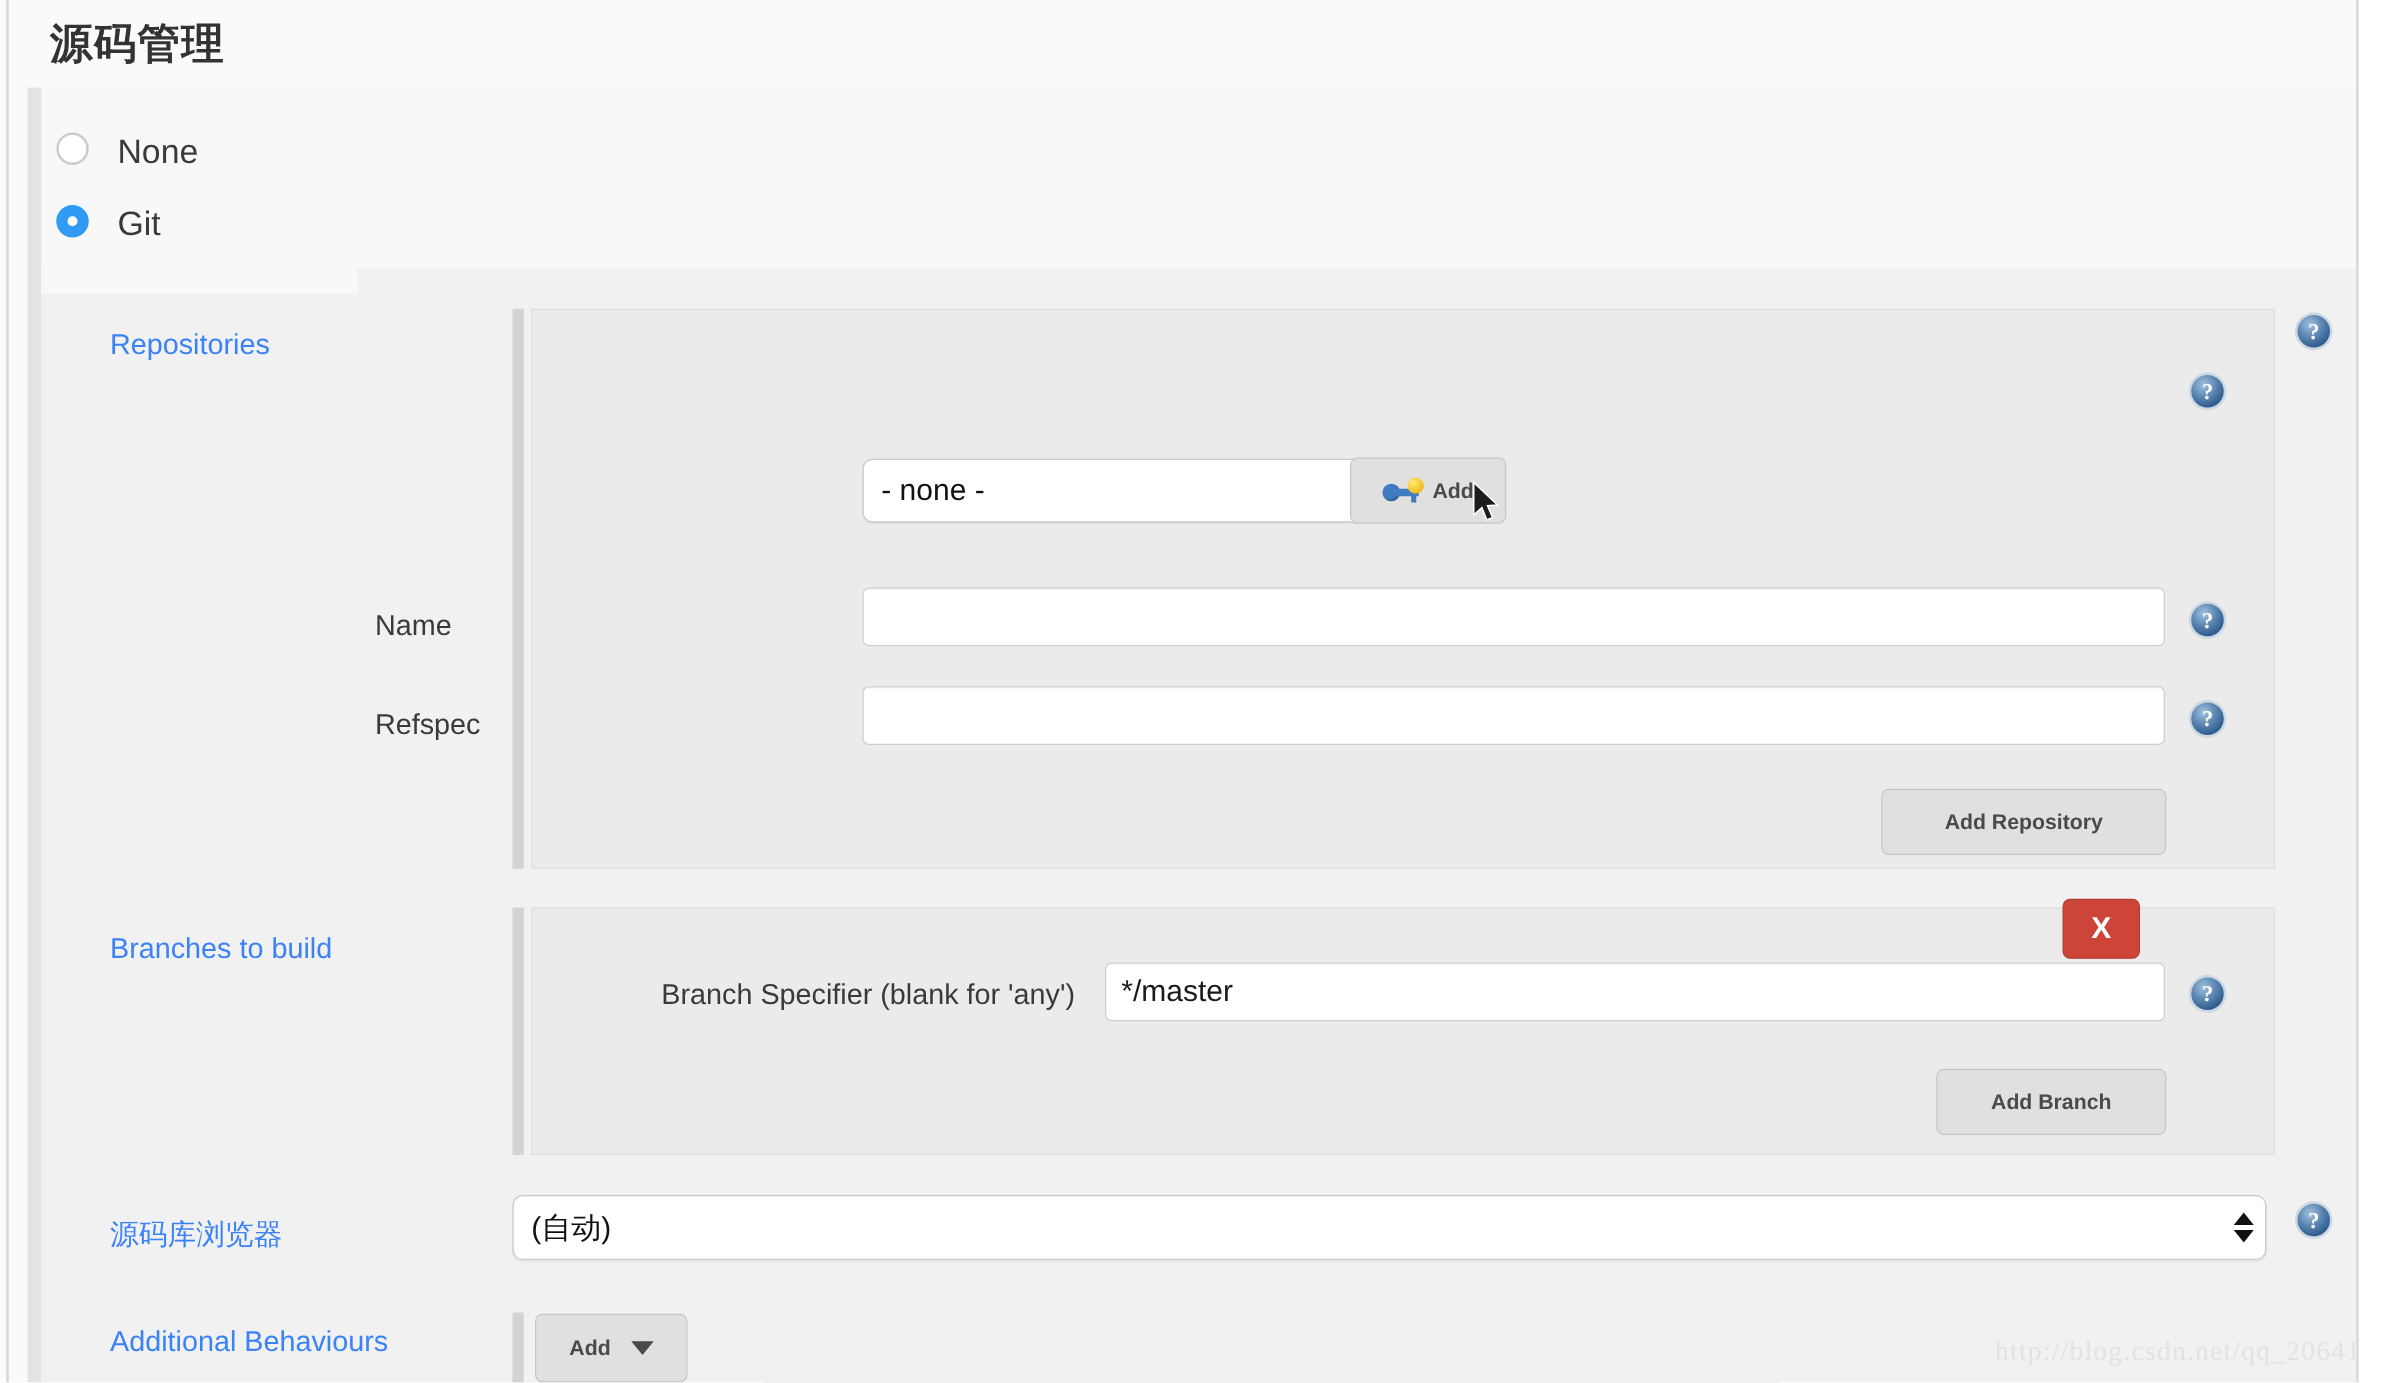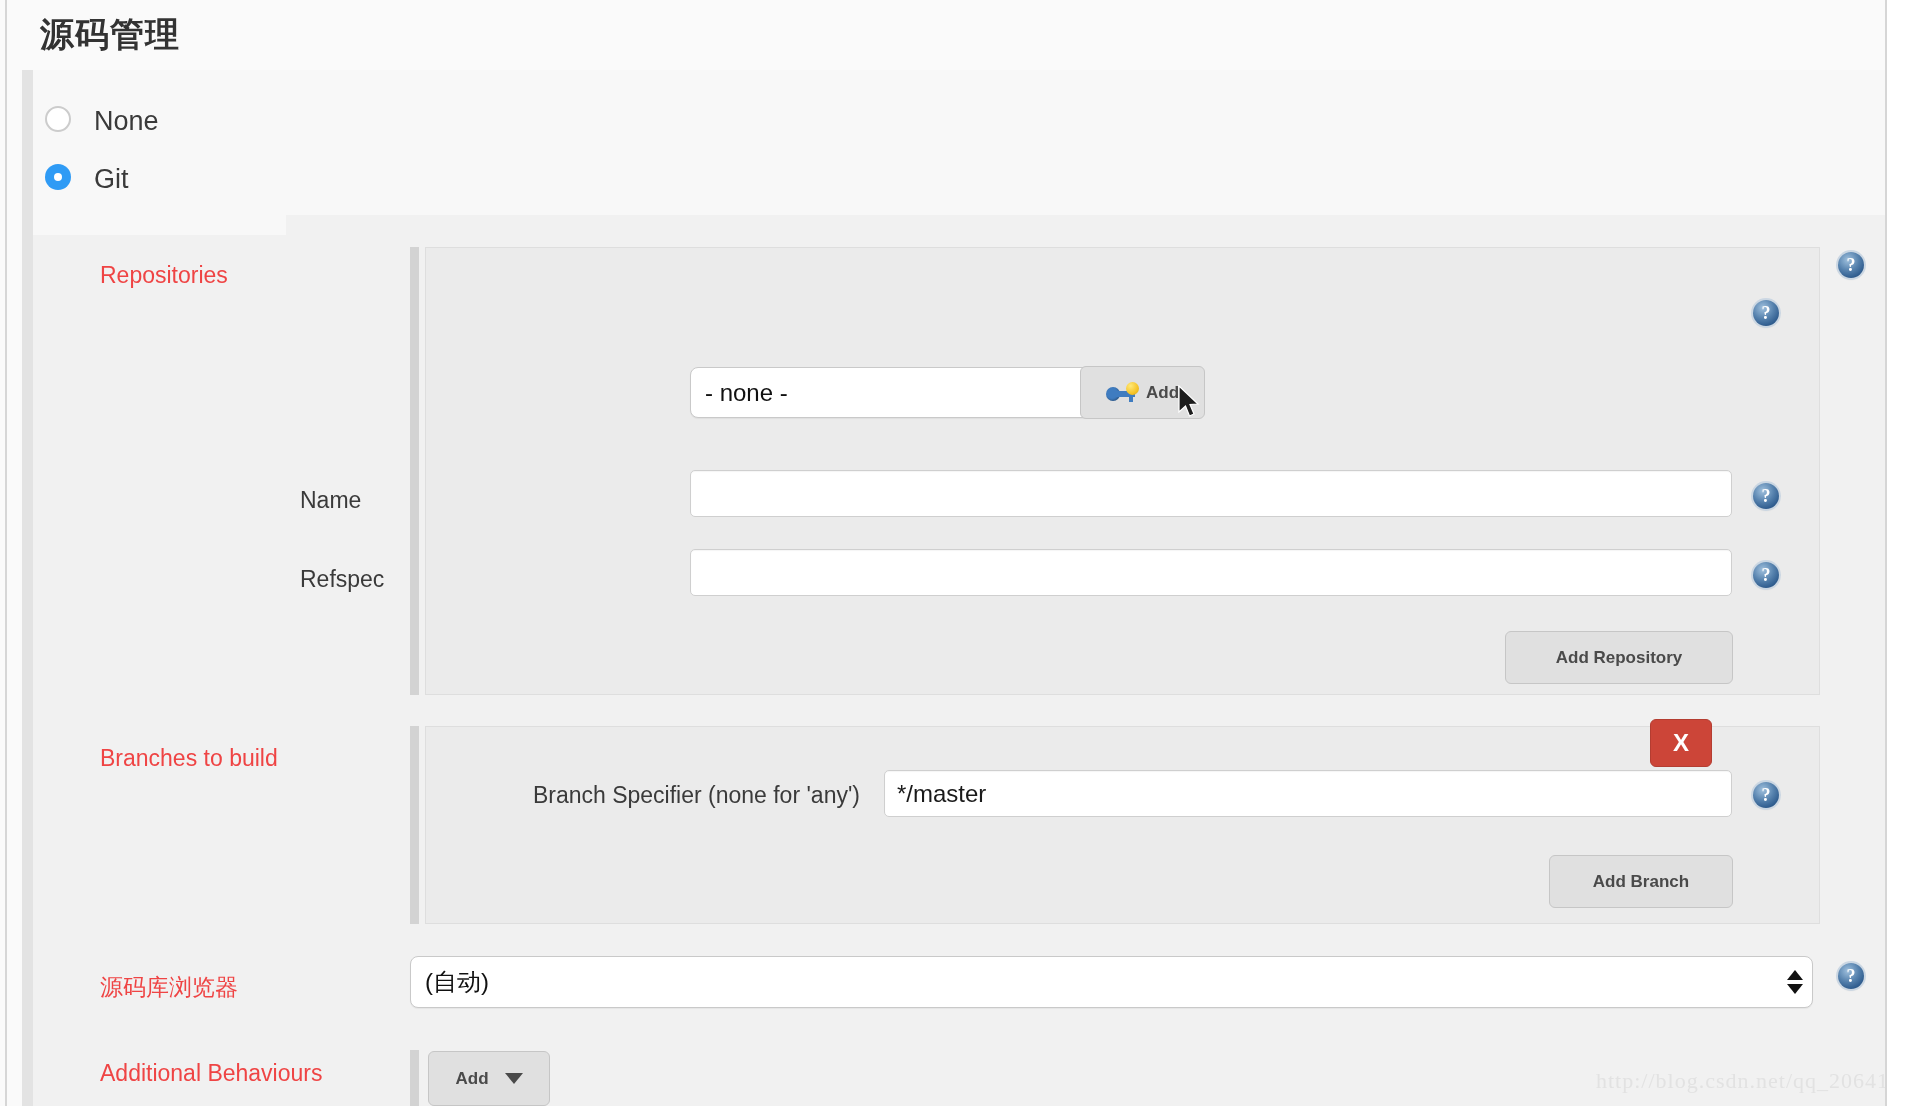--- a/index.html
+++ b/index.html
@@ -118,23 +118,22 @@
     left: 33px; top: 215px;
     width: 253px;
     height: 20px;
     background: #f8f8f8;
   }
 
   
   .sec-label {
     position: absolute;
     font-size: 23px;
-    color: #ef4444;
+    color: #3b82f6;
     white-space: nowrap;
-    margin-left: 12px;
   }
 
   
   .panel-rail {
     position: absolute;
     width: 9px;
     background: #d3d3d3;
   }
   .panel {
     position: absolute;
@@ -384,21 +383,21 @@
 
   <div class="sec-label" style="left:88px; top:745px;">Branches to build</div>
 
   <div class="panel-rail" id="branch-rail"></div>
   <div class="panel" id="branch-panel"></div>
 
   <div class="btn-danger" style="left:1650px; top:719px; width:62px; height:48px;">
     <span>X</span>
   </div>
 
-  <div class="field-label" style="left:300px; top:782px; width:560px;">Branch Specifier (none for 'any')</div>
+  <div class="field-label" style="left:300px; top:782px; width:560px;">Branch Specifier (blank for 'any')</div>
   <input class="txt" style="left: 884px; top: 770px; width: 848px; height: 47px;" value="*/master">
   <div class="help" style="left:1753px; top:782px;">?</div>
 
   <div class="btn" style="left:1549px; top:855px; width:184px; height:53px;">
     <span>Add Branch</span>
   </div>
 
   <div class="sec-label" style="left:88px; top:972px;">源码库浏览器</div>
   <div class="sel" style="left:410px; top:956px; width:1403px; height:52px;gap:41px;">
     <span class="sel-text">(自动)</span>

